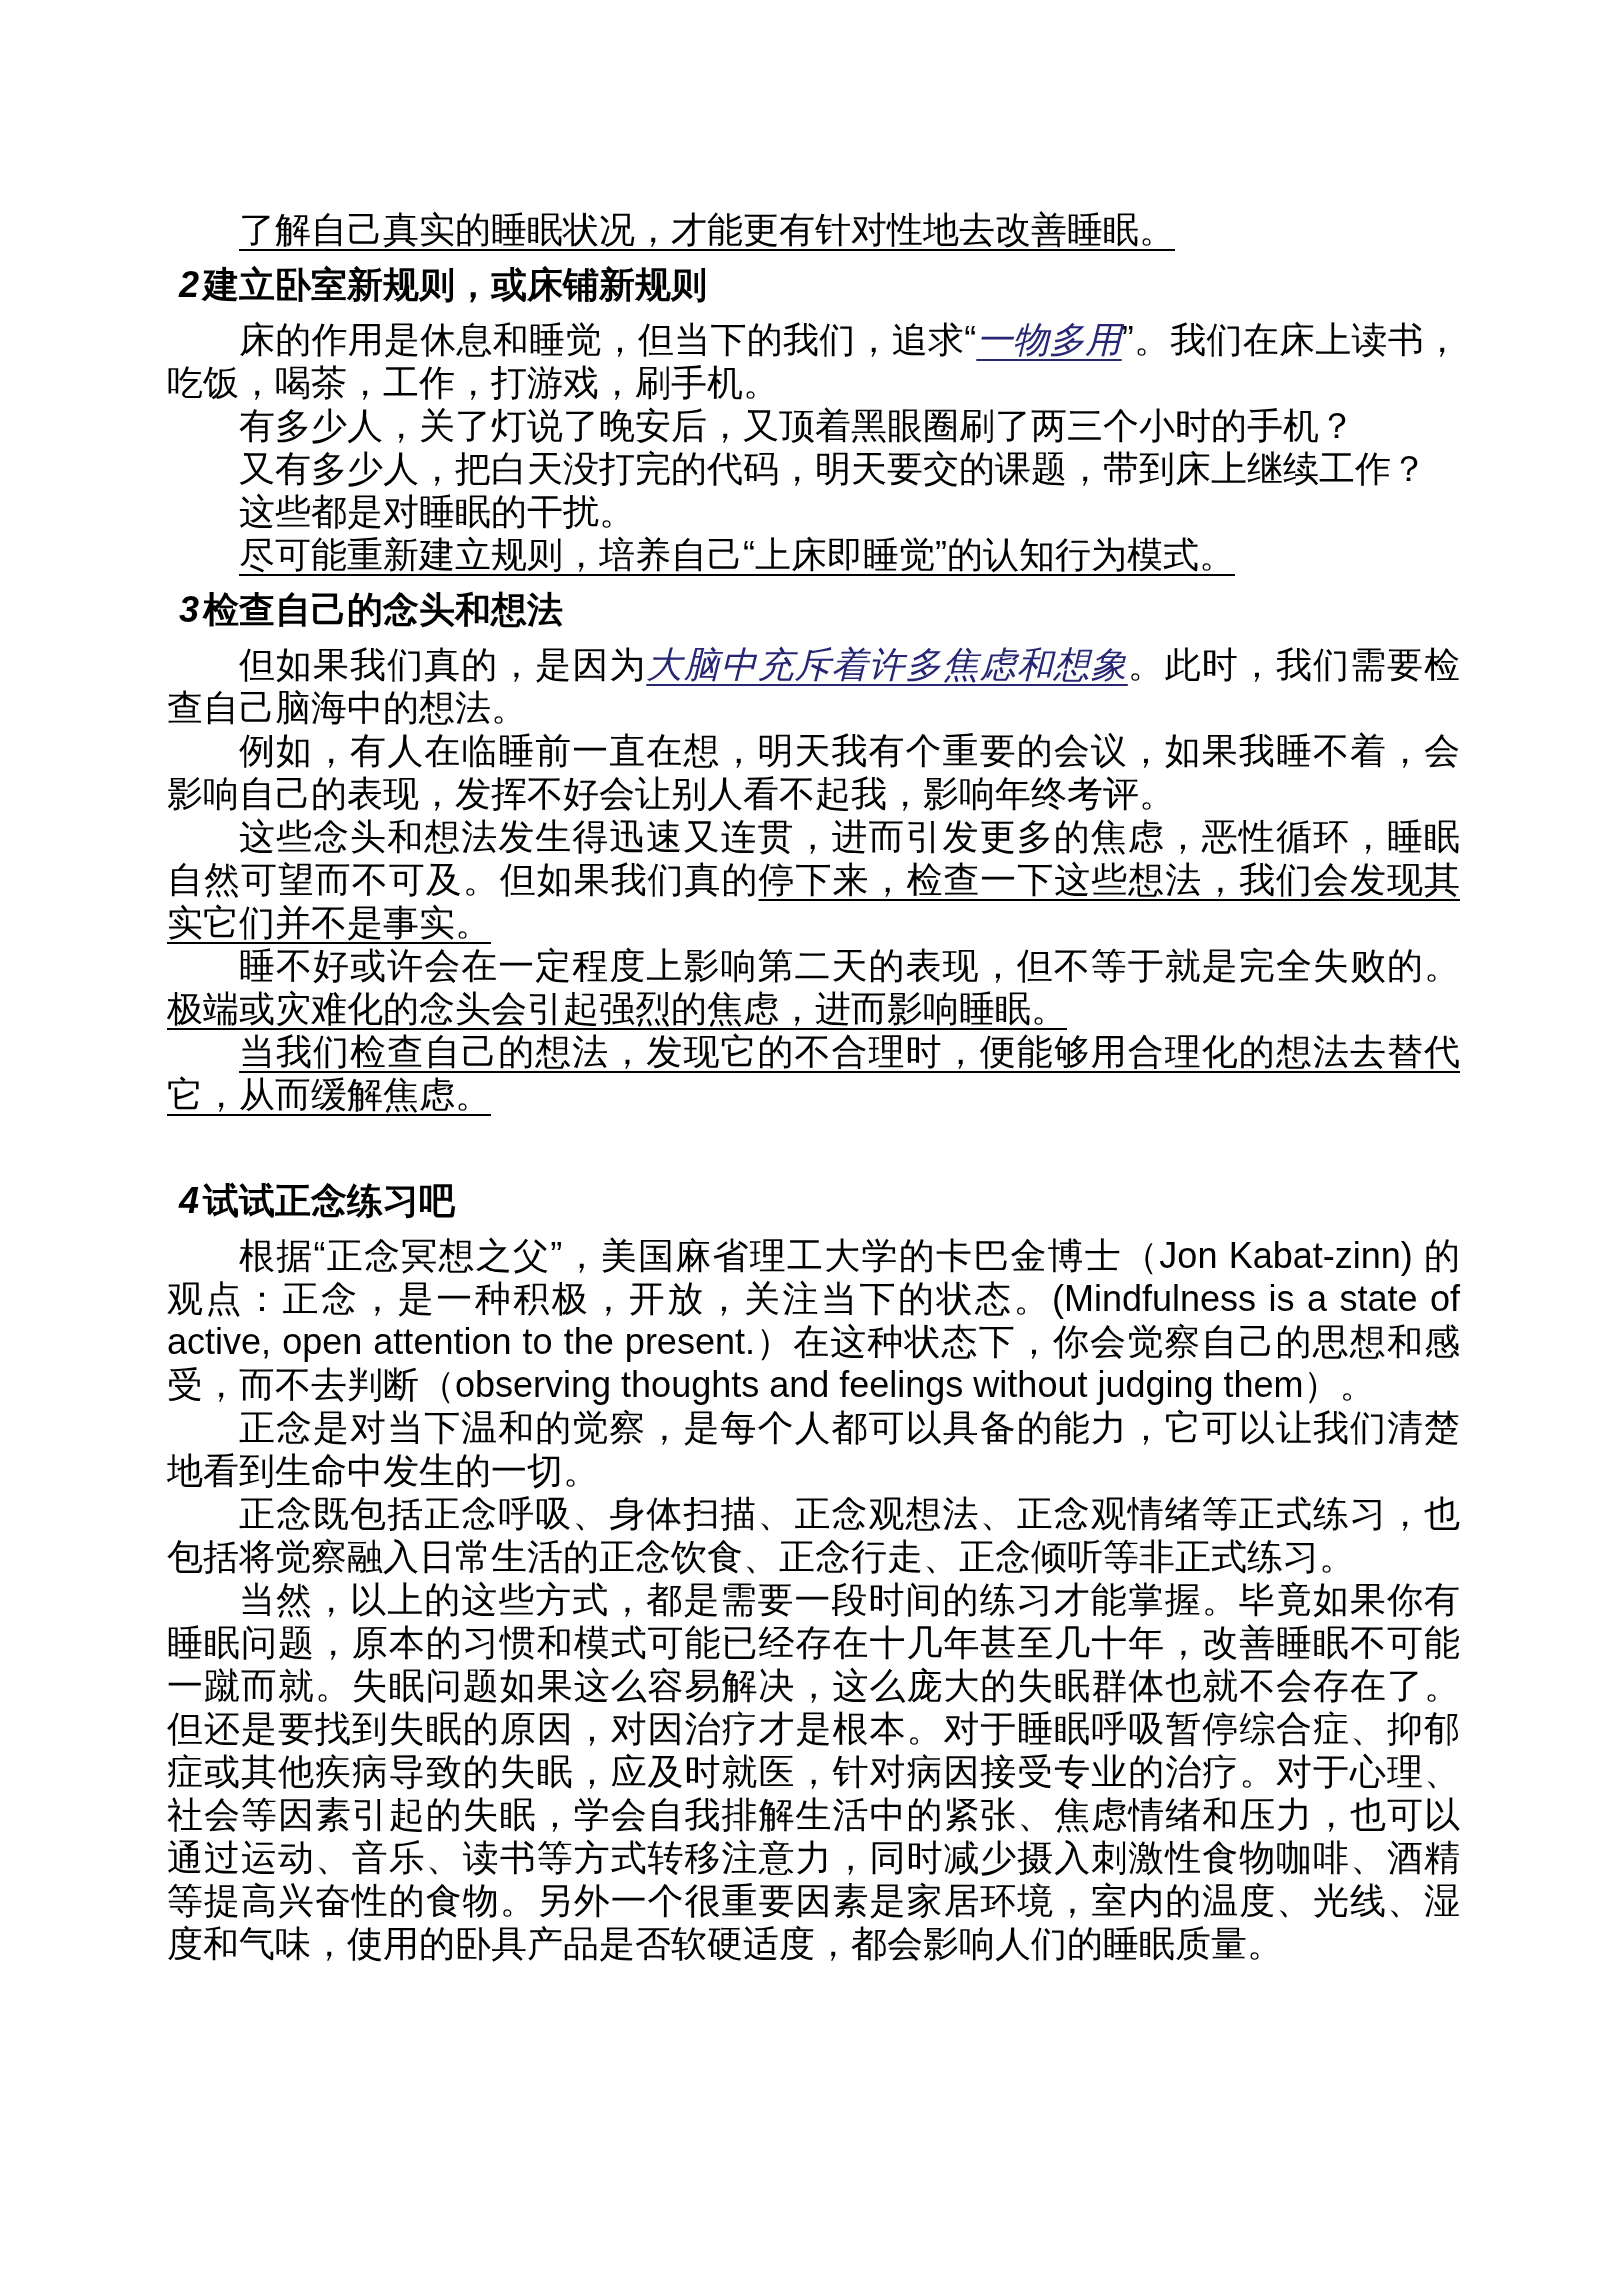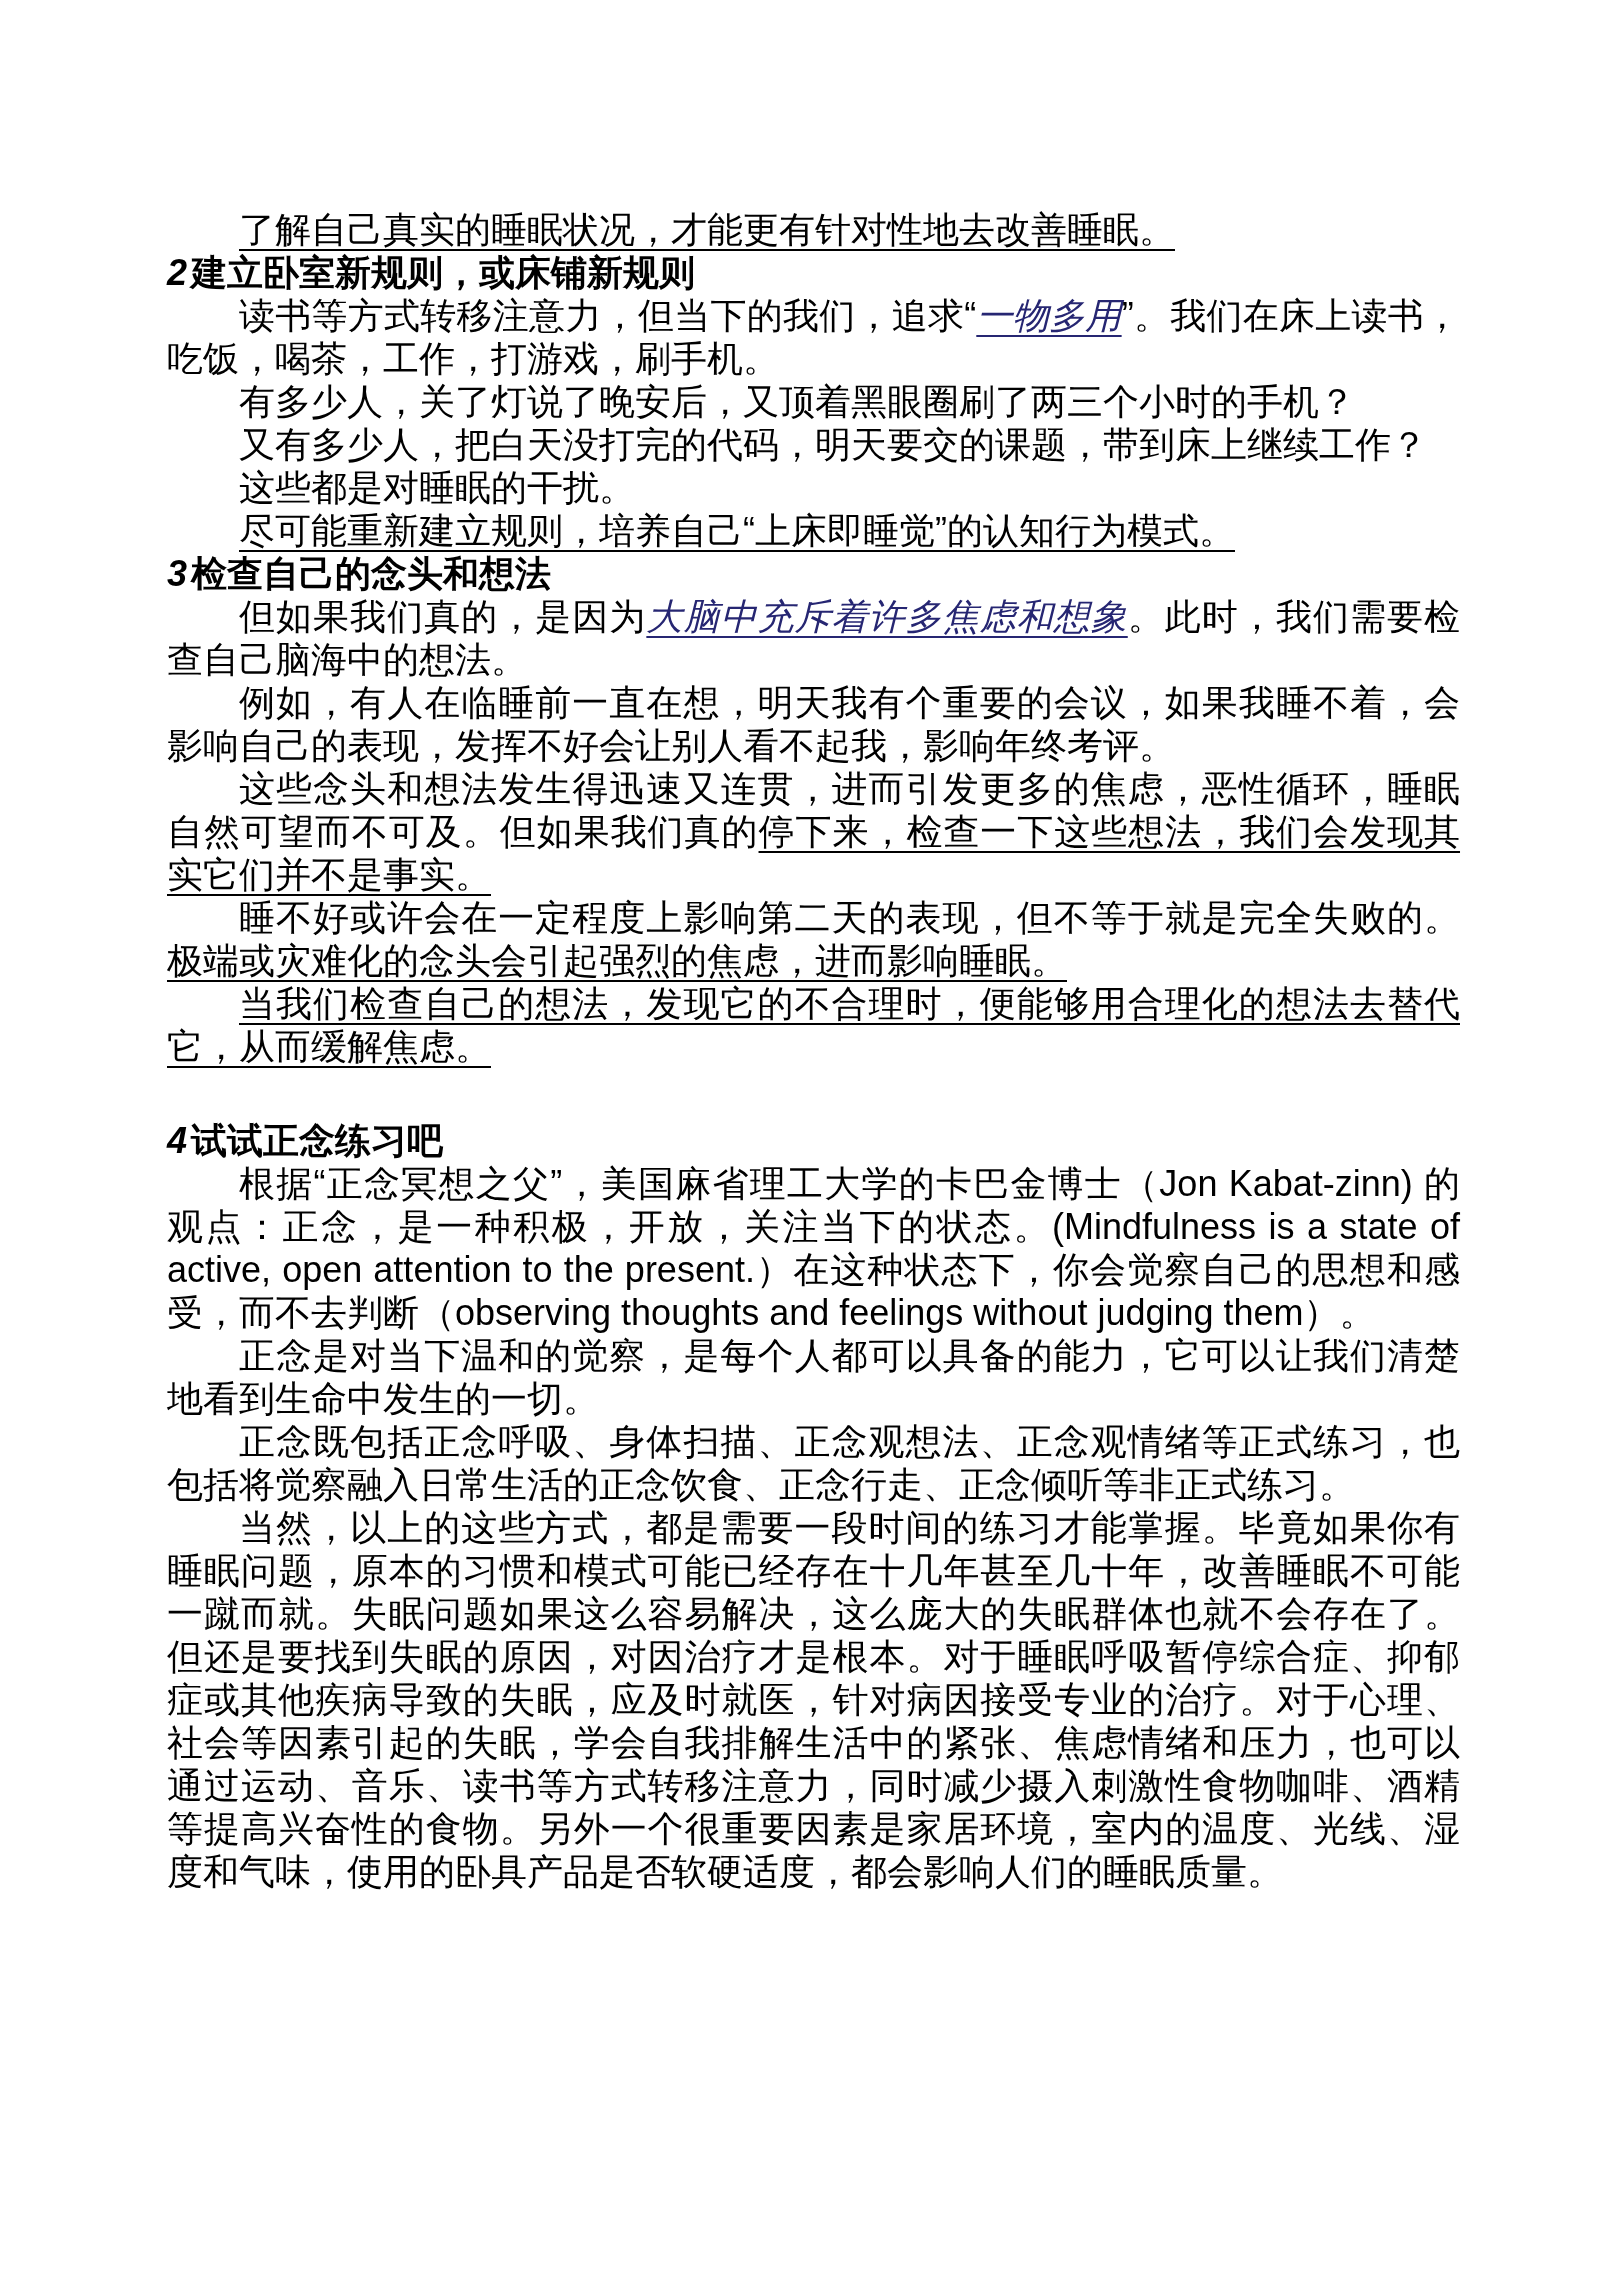--- a/index.html
+++ b/index.html
@@ -27,21 +27,21 @@
     font-size: 36px;
     line-height: 43px;
     text-align: justify;
     color: #000000;
     word-break: break-word;
   }
   p.para.indent {
     text-indent: 2em;
   }
   h2.heading {
-    margin: 0;
+    margin: 12px;
     font-size: 36px;
     line-height: 43px;
     font-weight: 700;
     color: #000000;
     text-align: left;
   }
   .heading-number {
     font-style: italic;
     font-weight: 700;
     margin-right: 3.9px;
@@ -63,21 +63,21 @@
     height: 51px;
   }
 </style>
 </head>
 <body style="background: rgb(255, 255, 255); color: rgb(0, 0, 0);">
 
 <div class="page">
   <div class="content">
       <p class="para indent"><span class="u">了解自己真实的睡眠状况，才能更有针对性地去改善睡眠。 </span></p>
       <h2 class="heading"><span class="heading-number">2</span><span>建立卧室新规则，或床铺新规则</span></h2>
-      <p class="para indent"><span class="">读书等方式转移注意力，但当下的我们，追求“</span><a class="doc-link" href="#">一物多用</a><span class="">”。我们在床上读书，吃饭，喝茶，工作，打游戏，刷手机。</span></p>
+      <p class="para indent"><span class="">床的作用是休息和睡觉，但当下的我们，追求“</span><a class="doc-link" href="#">一物多用</a><span class="">”。我们在床上读书，吃饭，喝茶，工作，打游戏，刷手机。</span></p>
       <p class="para indent"><span class="">有多少人，关了灯说了晚安后，又顶着黑眼圈刷了两三个小时的手机？</span></p>
       <p class="para indent"><span class="">又有多少人，把白天没打完的代码，明天要交的课题，带到床上继续工作？</span></p>
       <p class="para indent"><span class="">这些都是对睡眠的干扰。</span></p>
       <p class="para indent"><span class="u">尽可能重新建立规则，培养自己“上床即睡觉”的认知行为模式。 </span></p>
       <h2 class="heading"><span class="heading-number">3</span><span>检查自己的念头和想法</span></h2>
       <p class="para indent"><span class="">但如果我们真的，是因为</span><a class="doc-link" href="#">大脑中充斥着许多焦虑和想象</a><span class="">。此时，我们需要检查自己脑海中的想法。</span></p>
       <p class="para indent"><span class="">例如，有人在临睡前一直在想，明天我有个重要的会议，如果我睡不着，会影响自己的表现，发挥不好会让别人看不起我，影响年终考评。</span></p>
       <p class="para indent"><span class="">这些念头和想法发生得迅速又连贯，进而引发更多的焦虑，恶性循环，睡眠自然可望而不可及。但如果我们真的</span><span class="u">停下来，检查一下这些想法，我们会发现其实它们并不是事实。</span></p>
       <p class="para indent"><span class="">睡不好或许会在一定程度上影响第二天的表现，但不等于就是完全失败的。</span><span class="u">极端或灾难化的念头会引起强烈的焦虑，进而影响睡眠。</span></p>
       <p class="para indent"><span class="u">当我们检查自己的想法，发现它的不合理时，便能够用合理化的想法去替代它，从而缓解焦虑。 </span></p>

